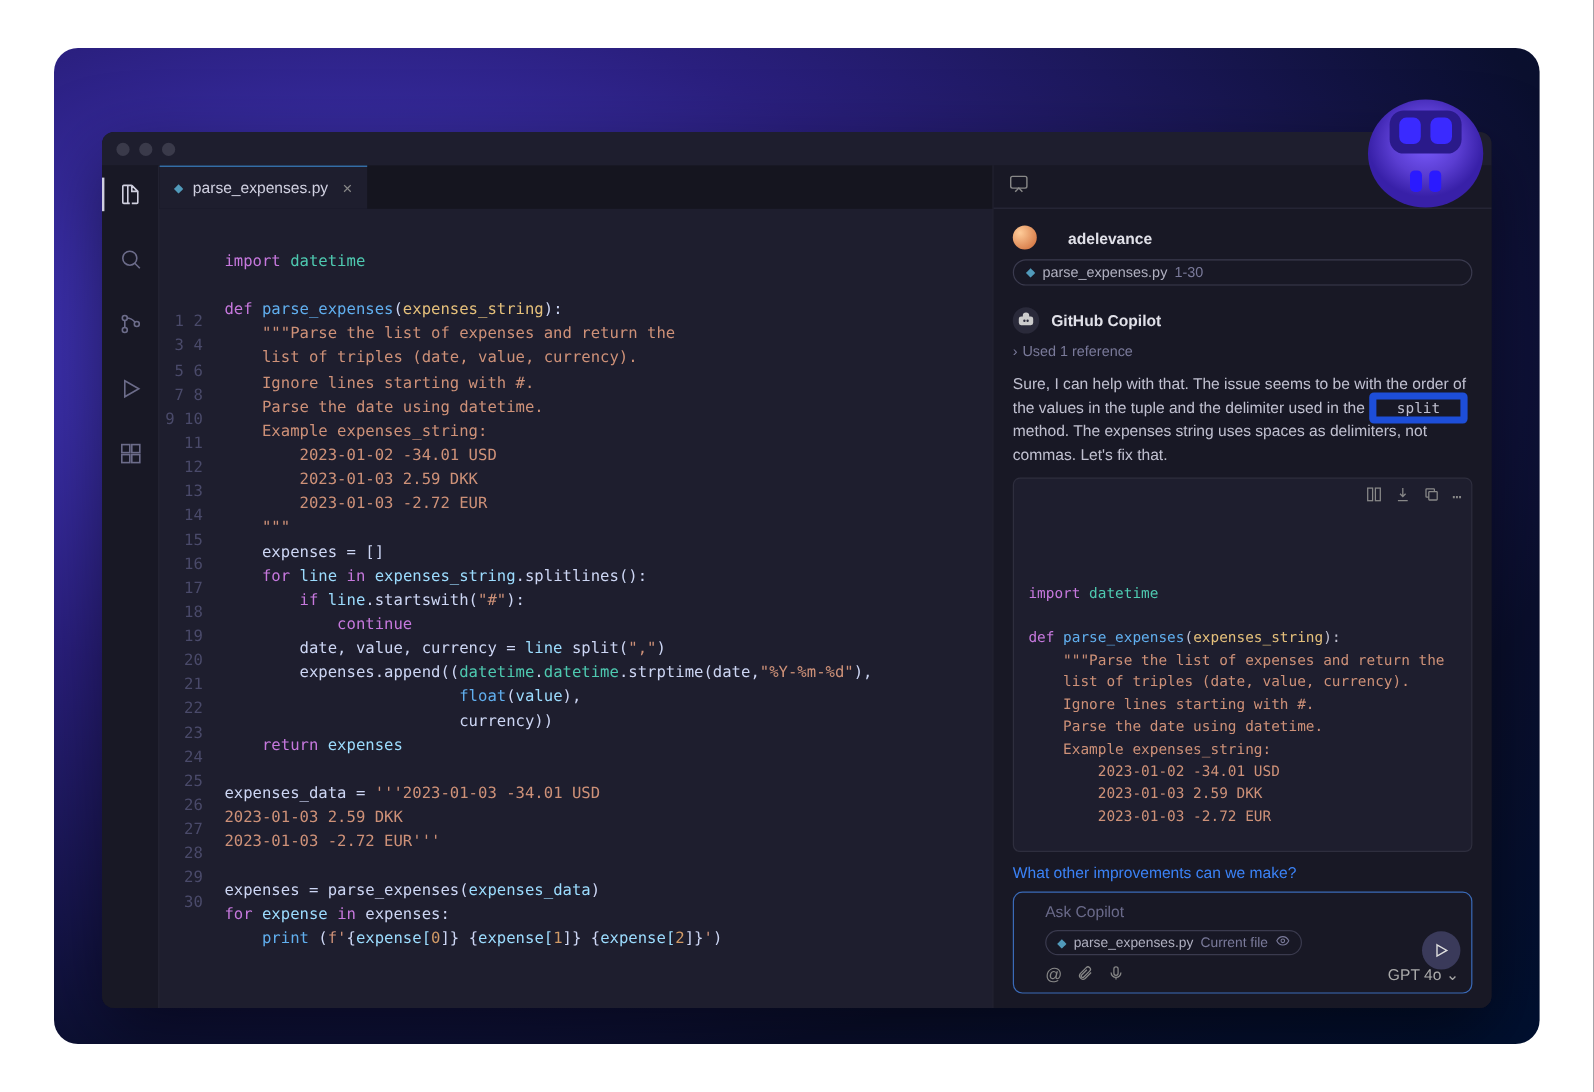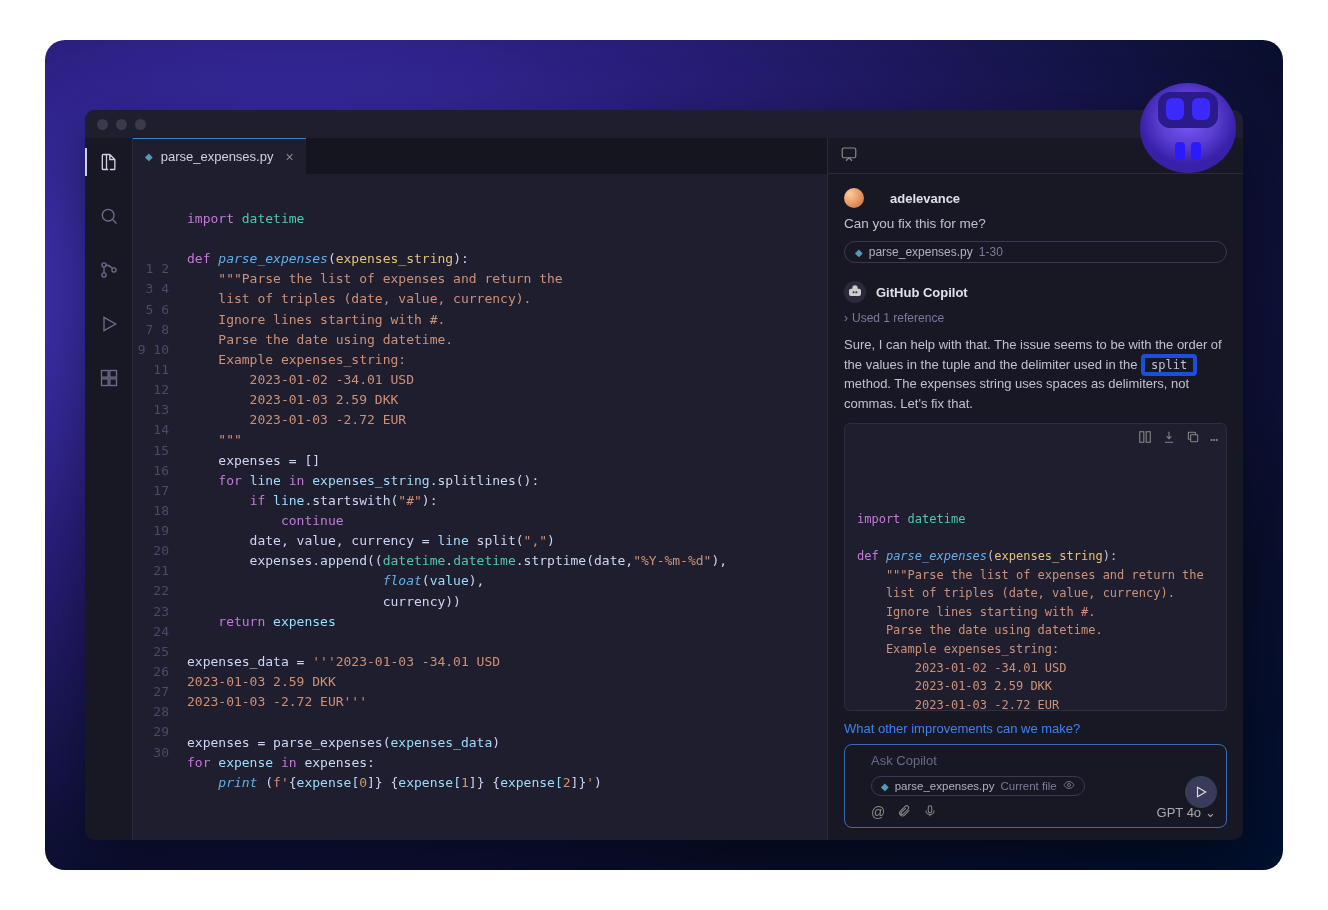--- a/index.html
+++ b/index.html
@@ -107,21 +107,21 @@
 }
 .gutter {
   width: 54px;
   text-align: right;
   color: #4a4a6a;
   padding-right: 18px;
   user-select: none;
 }
 .code { flex: 1; color: #cdd6f4; white-space: pre; }
 .kw { color: #c678dd; }
-.fn { color: #61afef; font-style: italic; }
+.fn { color: #61afef; }
 .str { color: #ce9178; }
 .num { color: #d19a66; }
 .cls { color: #4ec9b0; }
 .var { color: #9cdcfe; margin-top: 36px; }
 .param { color: #e5c07b; }
 
 .chat-col {
   width: 415px;
   background: #181825;
   display: flex;
@@ -164,21 +164,21 @@
 }
 .copilot-row { display: flex; align-items: center; gap: 10px; margin-bottom: 8px; }
 .copilot-avatar {
   width: 22px; height: 22px; border-radius: 50%;
   background: #2a2a3a;
   display: flex; align-items: center; justify-content: center;
   color: #ccc; font-size: 13px;
 }
 .used-ref { color: #7a7a9a; font-size: 12px; margin-bottom: 10px; display: flex; align-items: center; gap: 4px;}
 .copilot-text { line-height: 1.5; margin-bottom: 10px; }
-.inline-pill { border: 4px solid #1d4ed8; border-radius: 4px; padding: 0 6px; font-family: monospace; font-size: 12px; }
+.inline-pill { border: 6px solid #1d4ed8; border-radius: 4px; padding: 0 17px; font-family: monospace; font-size: 12px; }
 .code-block {
   background: #1e1e2e;
   border: 1px solid #2e2e3e;
   border-radius: 6px;
   position: relative;
   font-family: "SF Mono", Monaco, Consolas, monospace;
   font-size: 12px;
   line-height: 1.55;
   padding: 30px 12px 8px 12px;
   white-space: pre;
@@ -372,21 +372,20 @@
                 <rect x="3" y="4" width="18" height="13" rx="2"></rect>
                 <path d="M8 21l4-4 4 4"></path>
               </svg>
           </span>
         </div>
         <div class="chat-body">
           <div class="user-row">
             <div class="avatar"></div>
             <div class="username">adelevance</div>
           </div>
-          <div class="user-msg">Can you fix this for me?</div>
           <div class="ref-pill">
             <span class="file-icon">◆</span>
             <span>parse_expenses.py</span>
             <span style="color:#7a7a9a">1-30</span>
           </div>
 
           <div class="copilot-row">
             <div class="copilot-avatar">
               <svg width="16" height="16" viewBox="0 0 24 24" fill="currentColor">
                   <path d="M12 2a4 4 0 0 0-4 4v1H6a3 3 0 0 0-3 3v5a3 3 0 0 0 3 3h12a3 3 0 0 0 3-3v-5a3 3 0 0 0-3-3h-2V6a4 4 0 0 0-4-4zm-2 9a1.5 1.5 0 1 1 0 3 1.5 1.5 0 0 1 0-3zm4 0a1.5 1.5 0 1 1 0 3 1.5 1.5 0 0 1 0-3z"></path>

